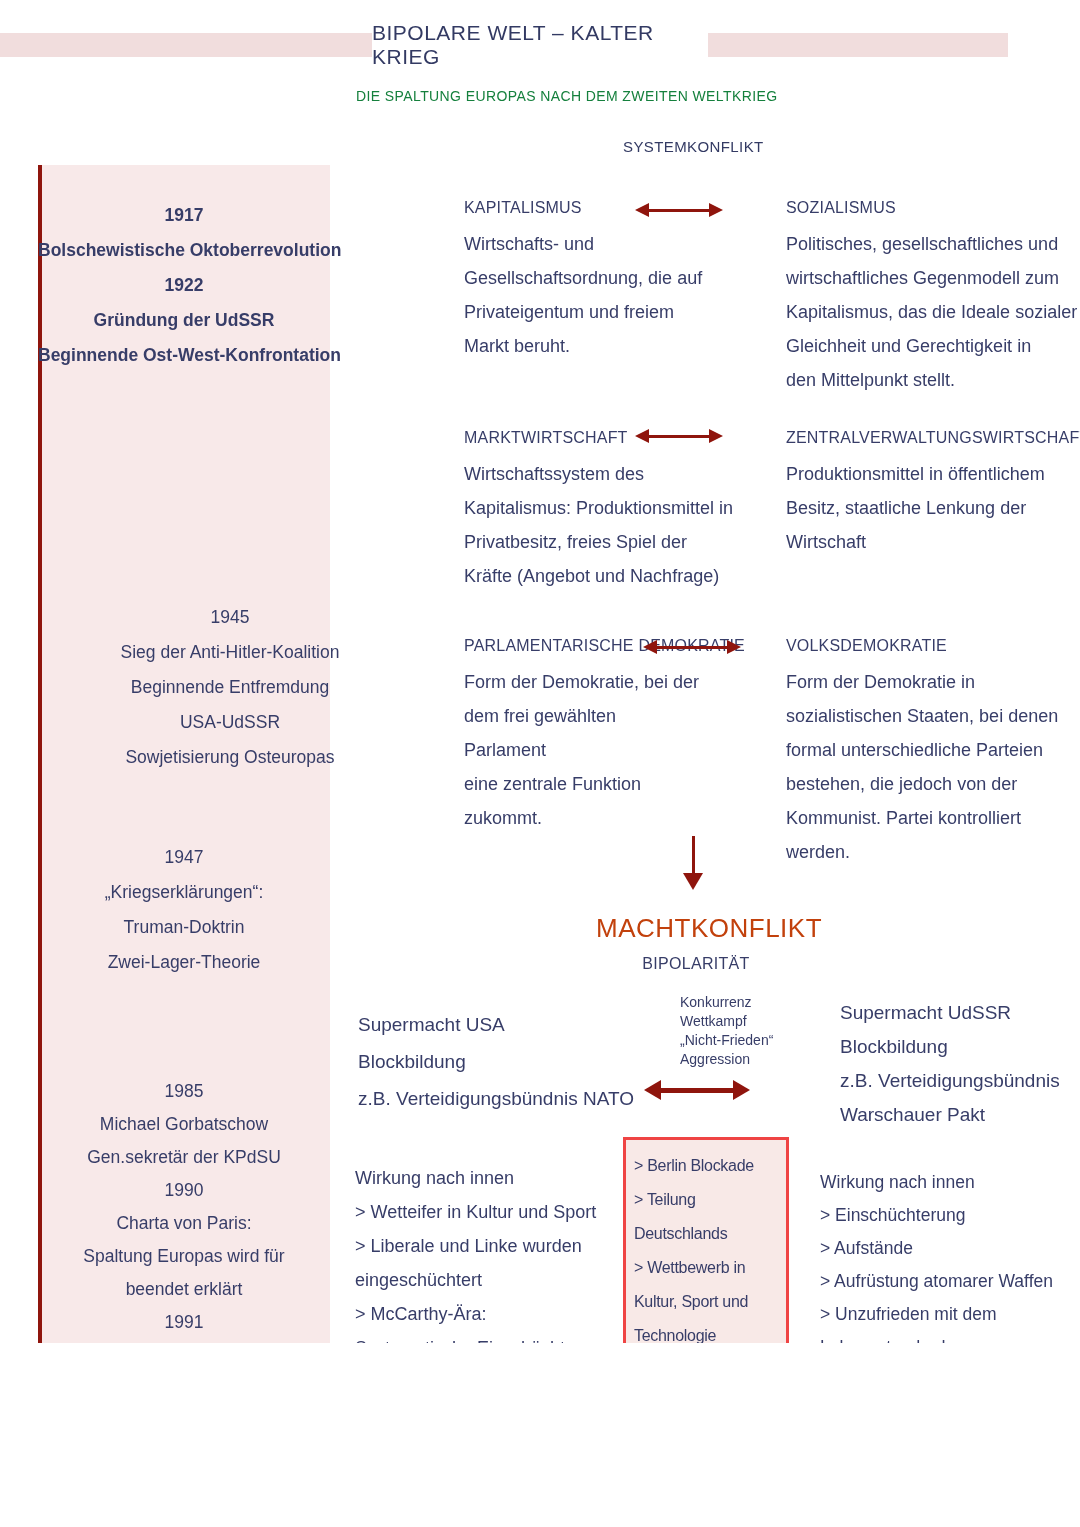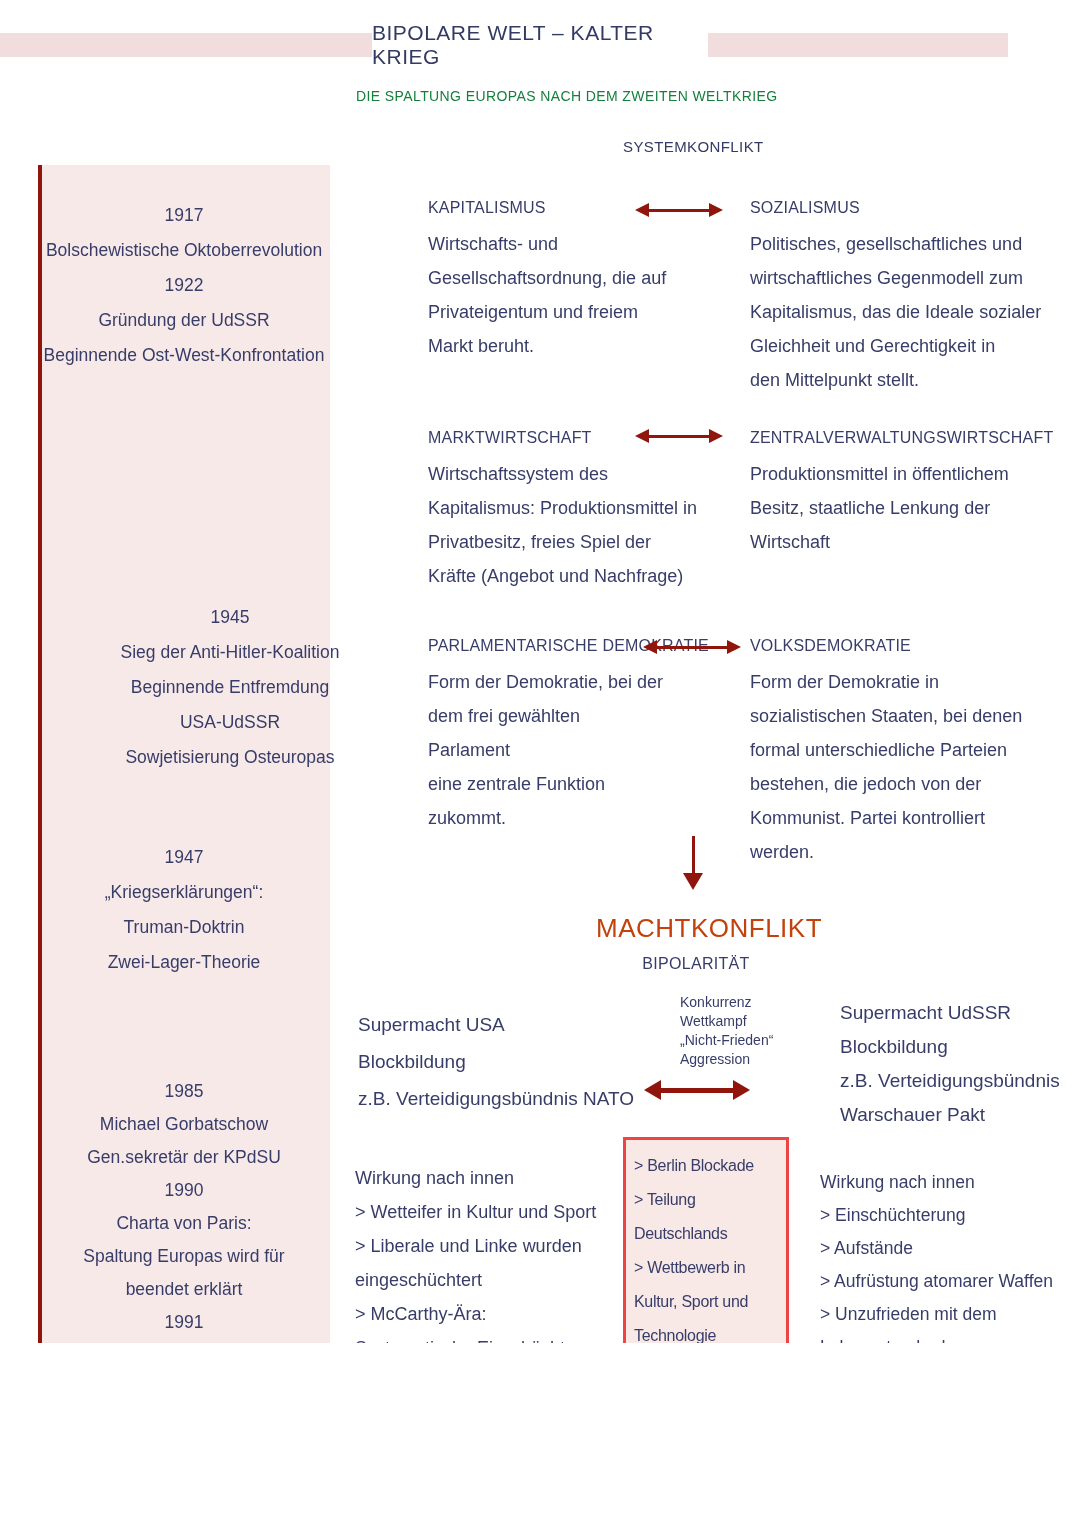--- a/index.html
+++ b/index.html
@@ -16,24 +16,24 @@
   .subtitle{left:356px;top:88px;font-size:14px;letter-spacing:.4px;color:#15803d;}
   .section-label{left:623px;top:138px;font-size:15px;letter-spacing:.4px;color:#333a63;}
 
   
   .tl-panel{left:38px;top:165px;width:292px;height:1272px;background:#f8e9e9;}
   .tl-line{left:38px;top:165px;width:4px;height:1220px;background:#8f150d;}
   .tl-head{left:26px;top:1385px;width:0;height:0;
            border-left:14px solid transparent;border-right:14px solid transparent;
            border-top:26px solid #8f150d;}
   .tl-event{left:38px;width:292px;text-align:center;font-size:17.5px;line-height:35px;}
-  .ev1{top:198px;} .ev2{top:600px;padding-left:46px;} .ev3{top:840px;} .ev4{top:1075px;line-height:33px;}
-
-  
-  .concept{width:300px;}
+  .ev1{top:198px;font-weight:bold;} .ev2{top:600px;padding-left:46px;} .ev3{top:840px;} .ev4{top:1075px;line-height:33px;}
+
+  
+  .concept{width:300px;margin-left:36px;}
   .concept.rcol{left:750px;width:330px;}
   .concept.lcol{left:428px;}
   .r1{top:197px;} .r2{top:427px;} .r3{top:635px;}
   .c-head{font-size:16px;line-height:22px;margin-bottom:8px;letter-spacing:.2px;}
   .c-body{font-size:18px;line-height:34px;}
 
   
   .harrow{height:3px;background:#8f150d;}
   .harrow::before,.harrow::after{content:"";position:absolute;top:-6px;width:0;height:0;
       border-top:7px solid transparent;border-bottom:7px solid transparent;}

